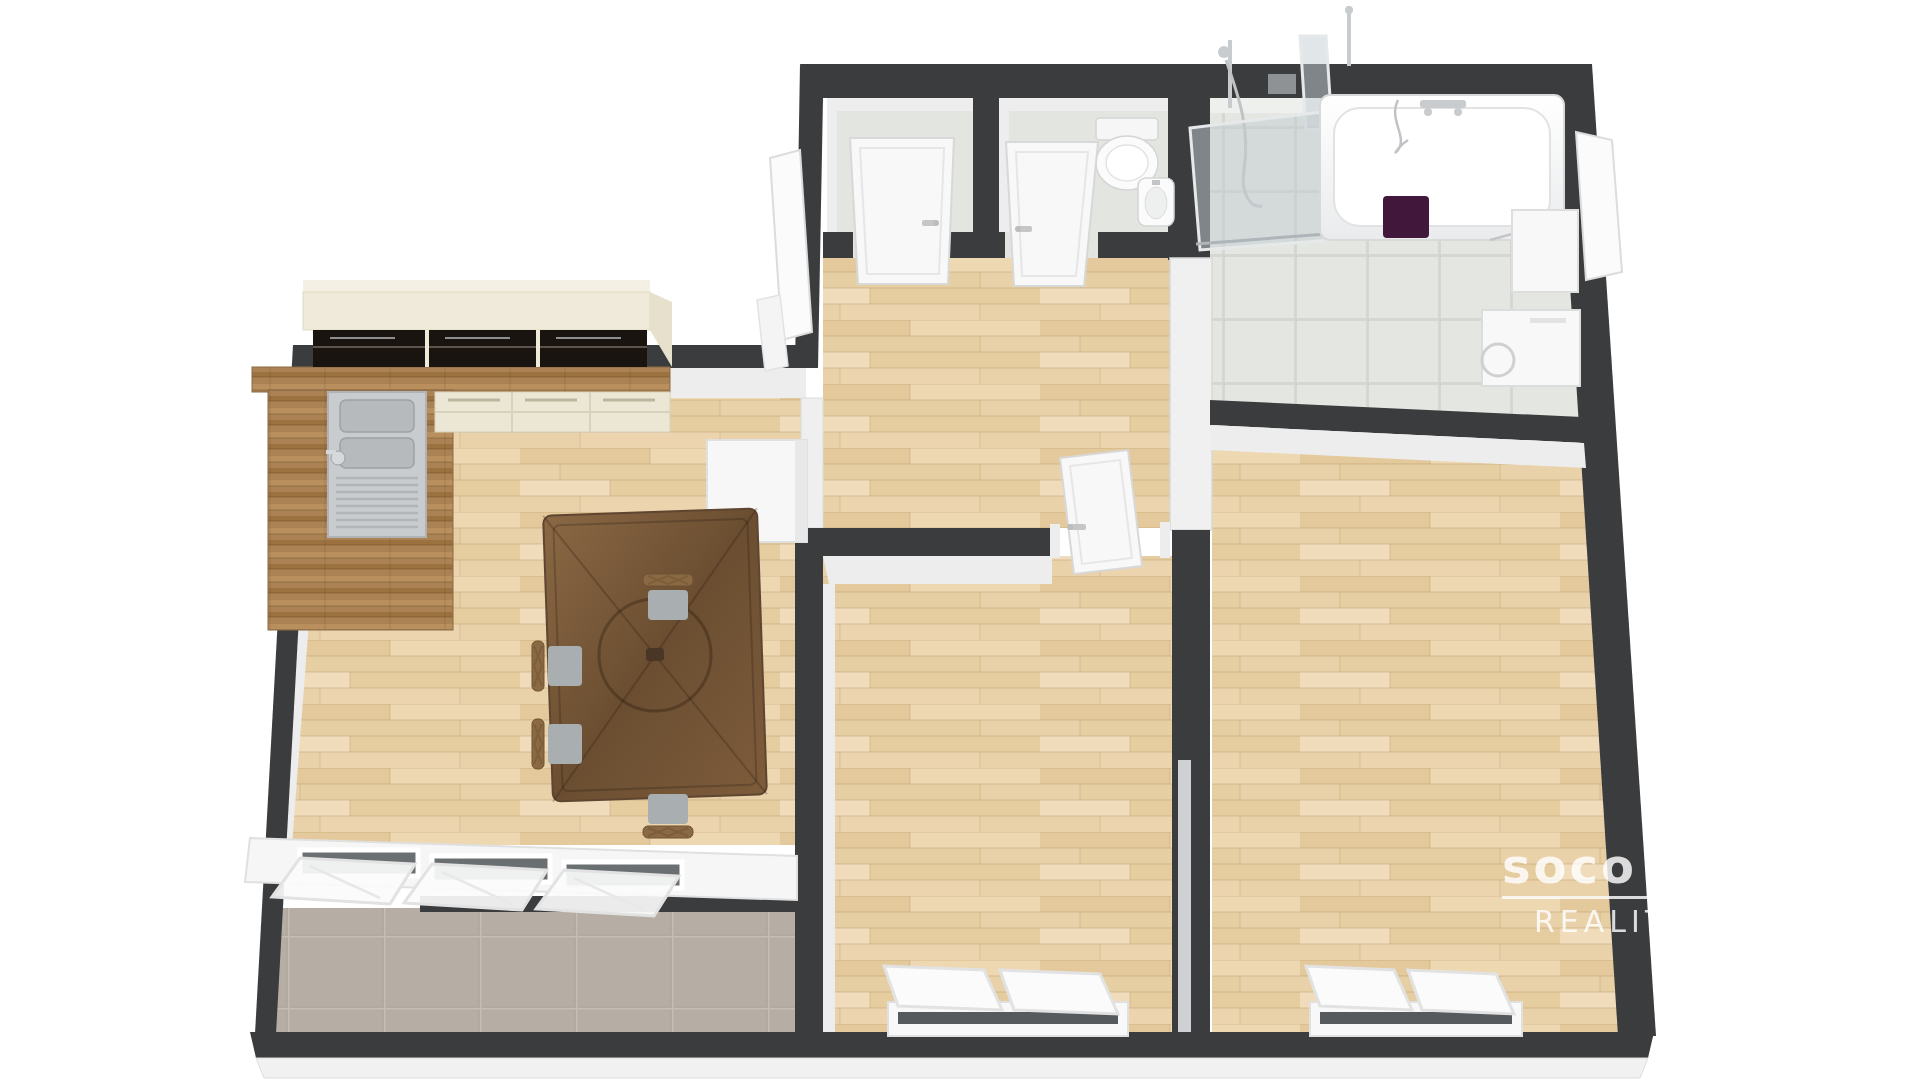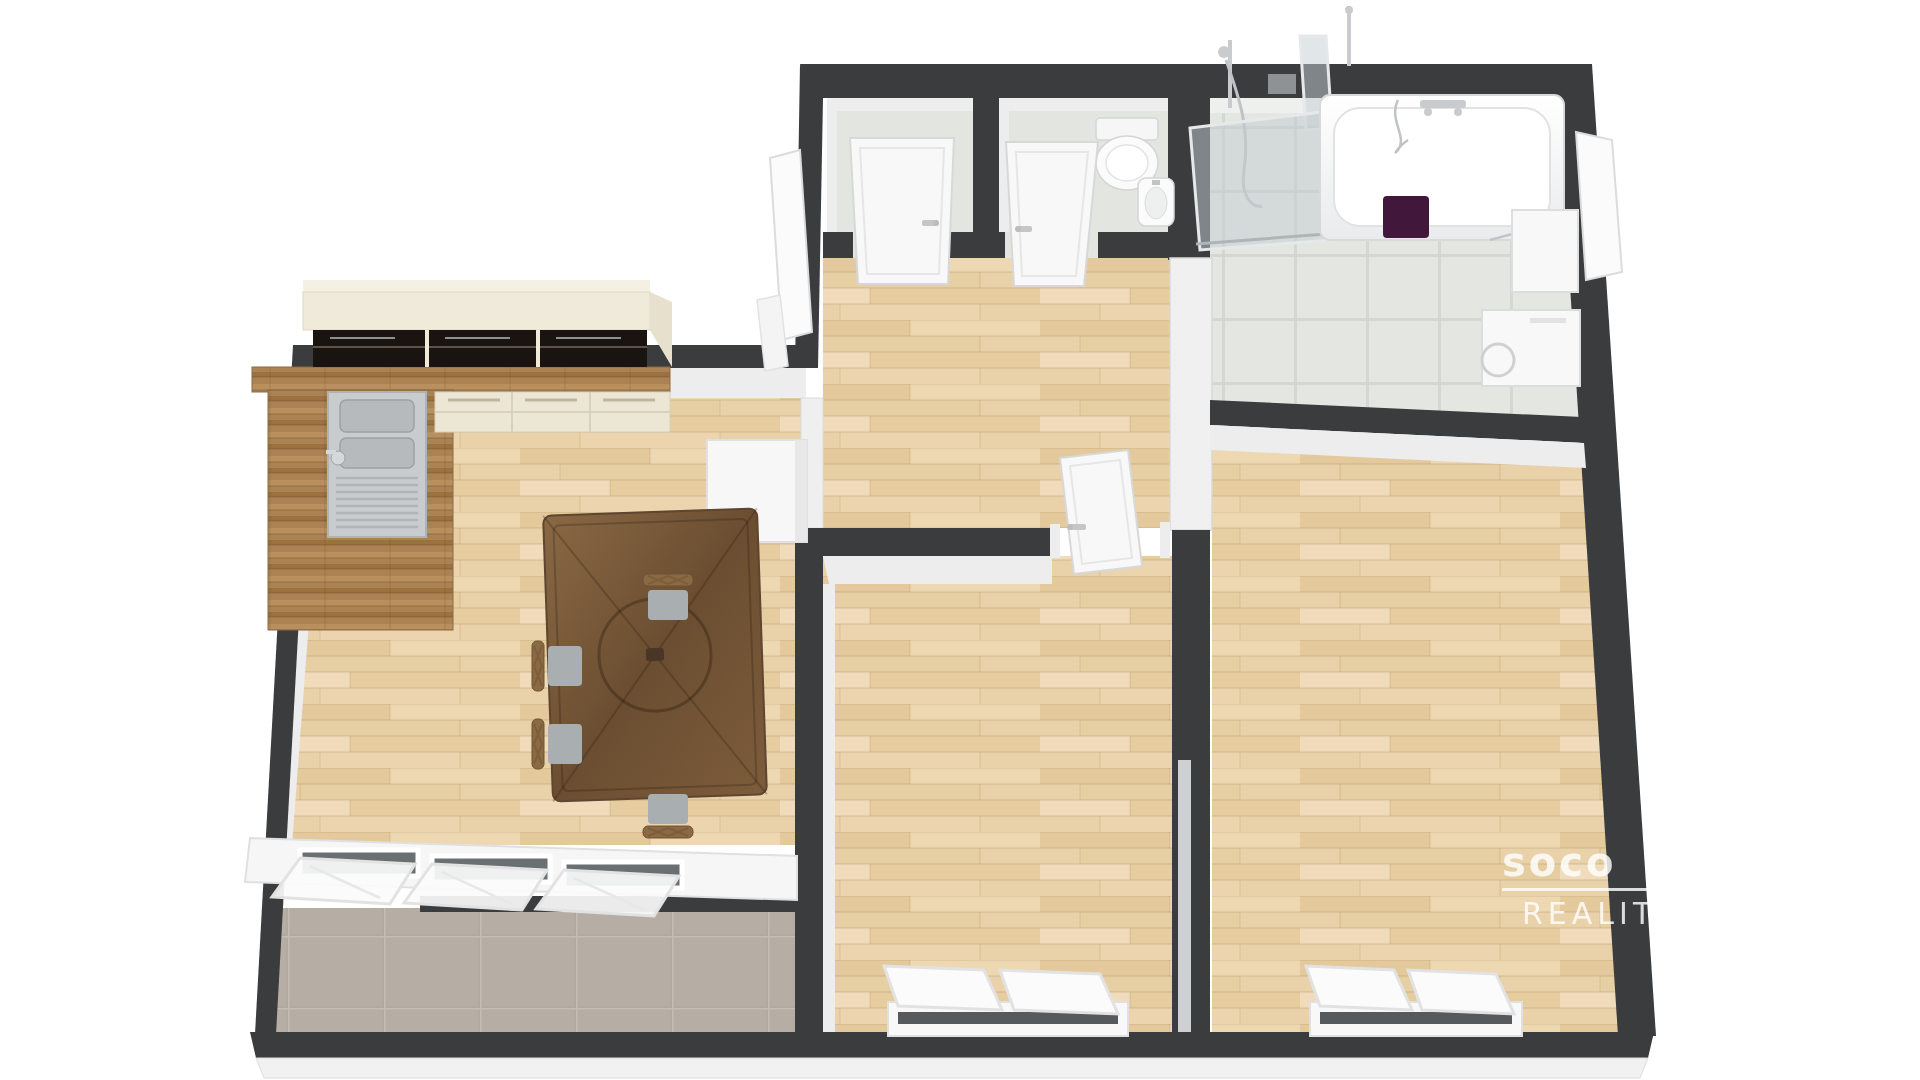--- a/index.html
+++ b/index.html
@@ -13,23 +13,23 @@
   .steel  {fill:var(--steel,#c9ccce);}
   .glass  {fill:var(--glass,#c4cdd2);fill-opacity:.5;stroke:#e6e9ea;stroke-width:3;}
   .cream  {fill:var(--cream,#efead9);}
   .gloss  {fill:var(--black_gloss,#1a1410);}
   .towel  {fill:var(--towel,#41173c);}
   .cushion{fill:var(--cushion,#a9aeb1);}
   .chairw {fill:var(--chair_wood,#8a6a44);stroke:#6f5233;stroke-width:1;}
 
   #watermark{position:absolute;left:1502px;top:842px;color:var(--watermark,#ffffff);
              opacity:.82;pointer-events:none;}
-  #watermark .brand{font-size:40px;font-weight:bold;letter-spacing:3px;line-height:1;}
+  #watermark .brand{font-size:48px;font-weight:bold;letter-spacing:3px;line-height:1;}
   #watermark .rule{width:148px;height:3px;background:var(--watermark,#ffffff);margin:6px 0 5px 0;}
-  #watermark .tagline{font-size:30px;font-weight:400;letter-spacing:5px;margin-left:20px;}
+  #watermark .tagline{font-size:30px;font-weight:400;letter-spacing:5px;margin-left:32px;}
 </style>
 </head>
 <body>
 
 <div id="stage">
 <svg width="1920" height="1080" viewBox="0 0 1920 1080">
   <defs>
     <pattern id="woodFloor" width="260" height="64" patternUnits="userSpaceOnUse">
       <rect width="260" height="64" fill="#e9d2aa"></rect>
       <rect x="0" y="0" width="130" height="16" fill="#e3c99c"></rect>

